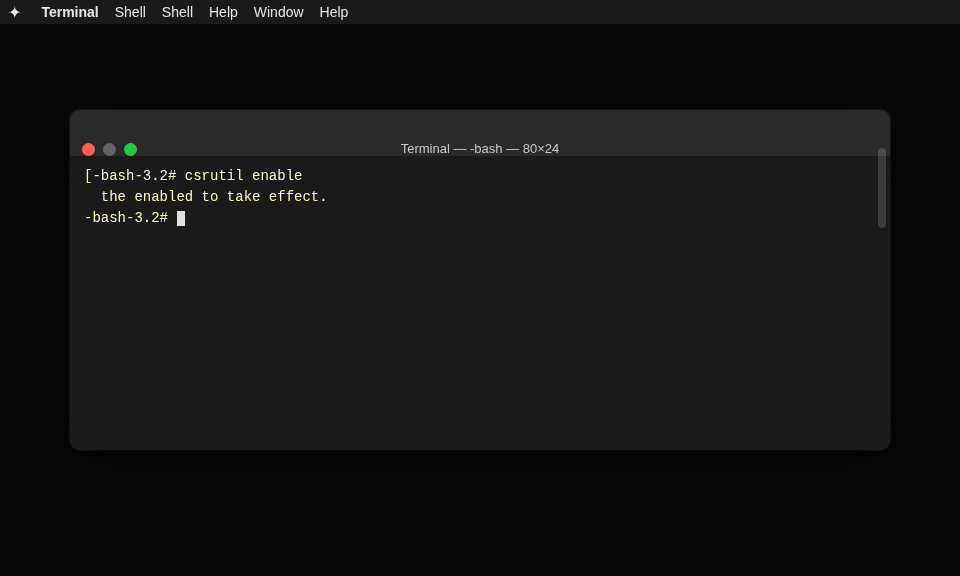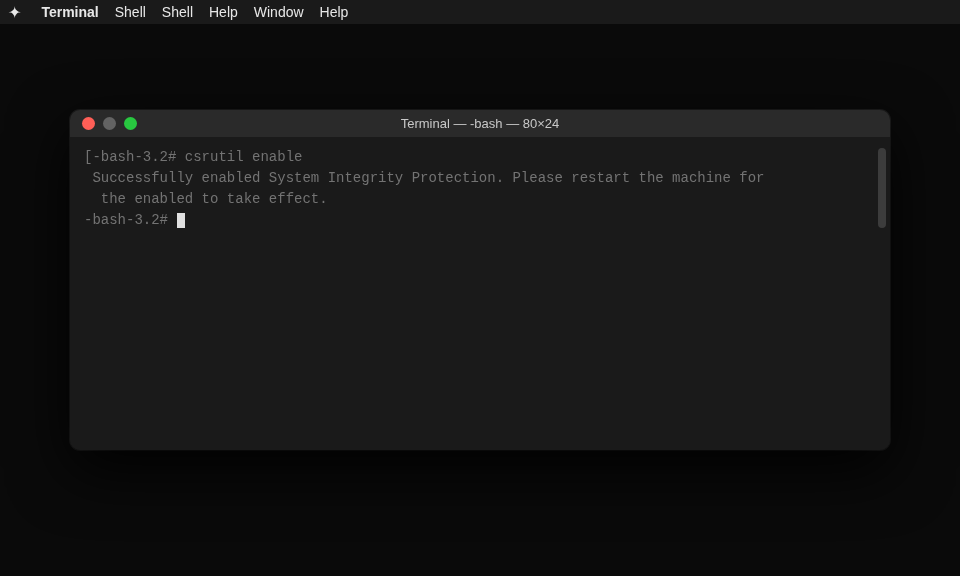--- a/index.html
+++ b/index.html
@@ -61,24 +61,24 @@
       overflow: hidden;
       box-shadow: 0 20px 60px rgba(0,0,0,0.9), 0 0 0 1px rgba(255,255,255,0.08);
       display: flex;
       flex-direction: column;
       position: relative;
       top: -20px;
     }
 
     
     .terminal-titlebar {
-      height: 27px;
+      height: 46px;
       background: #2a2a2a;
       display: flex;
-      align-items: center;
+      align-items: flex-end;
       padding: 0 12px;
       position: relative;
       flex-shrink: 0;
     }
 
     .traffic-lights {
       display: flex;
       gap: 8px;
       align-items: center;
     }
@@ -114,21 +114,21 @@
       border-radius: 4px;
     }
 
     
     .terminal-body {
       flex: 1;
       background: #1a1a1a;
       padding: 10px 14px;
       font-family: 'Courier New', Courier, monospace;
       font-size: 14px;
-      color: #737373;
+      color: #fef9c3;
       line-height: 1.5;
       overflow: hidden;
     }
 
     .terminal-line {
       white-space: pre;
       display: block;
     }
 
     .cursor {
@@ -163,20 +163,19 @@
         <div class="traffic-light minimize"></div>
         <div class="traffic-light maximize"></div>
       </div>
       <span class="terminal-title">Terminal — -bash — 80×24</span>
     </div>
 
     <div class="terminal-scrollbar"></div>
 
     <div class="terminal-body">
       <span class="terminal-line">[-bash-3.2# csrutil enable</span>
-      <span class="terminal-line"> Successfully enabled System Integrity Protection. Please restart the machine for</span>
       <span class="terminal-line">  the enabled to take effect.</span>
       <span class="terminal-line"><span>-bash-3.2# </span><span class="cursor"></span></span>
     </div>
 
   </div>
 
 </div>
 
 </body></html>

